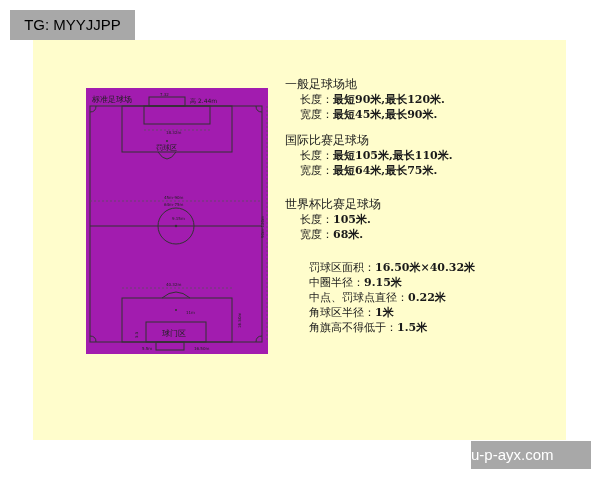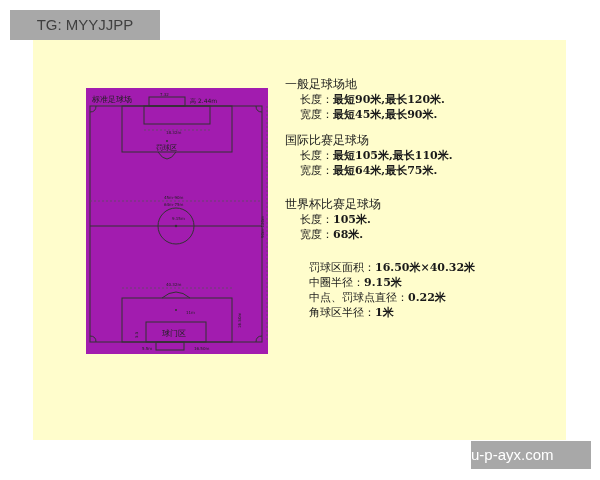--- a/index.html
+++ b/index.html
@@ -1,17 +1,17 @@
 <!DOCTYPE html>
 <html><head>
 <meta charset="utf-8">
 <style>
   html, body { margin:0; padding:0; }
   body { width:600px; height:480px; background:#ffffff; position:relative; overflow:hidden; font-family:"DejaVu Serif", serif; }
-  .tag { position:absolute; left:10px; top:10px; width:150px; height:30px; background:#a8a8a8; color:#404040; font-family:"Liberation Sans", sans-serif; font-size:15px; line-height:30px; text-align:center; }
+  .tag { position:absolute; left:10px; top:10px; width:125px; height:30px; background:#a8a8a8; color:#000000; font-family:"Liberation Sans", sans-serif; font-size:15px; line-height:30px; text-align:center; }
   .panel { position:absolute; left:33px; top:40px; width:533px; height:400px; background:#fffdcc; }
   .field-img { position:absolute; left:86px; top:88px; width:182px; height:266px; background:#a21caf; }
   .field-img svg { position:absolute; left:0; top:0; }
   .text-block { position:absolute; color:#1a1a1a; font-family:"DejaVu Serif", serif; }
   .heading { font-size:12px; font-weight:normal; line-height:16px; white-space:nowrap; }
   .line { font-size:11px; line-height:15px; padding-left:15px; white-space:nowrap; font-weight:bold; }
   .line .lbl { font-weight:normal; }
   .spec { font-size:11px; line-height:15px; white-space:nowrap; font-weight:bold; }
   .spec .lbl { font-weight:normal; }
   .wm { position:absolute; left:471px; top:441px; width:120px; height:28px; background:#a8a8a8; color:#ffffff; font-family:"Liberation Sans", sans-serif; font-size:15px; line-height:28px; text-align:left; }
@@ -101,15 +101,16 @@
   <div class="heading">世界杯比赛足球场</div>
   <div class="line"><span class="lbl">长度：</span><span>105米.</span></div>
   <div class="line"><span class="lbl">宽度：</span><span>68米.</span></div>
 </div>
 
 <div class="text-block" style="left:309px; top:260px;">
   <div class="spec"><span class="lbl">罚球区面积：</span><span>16.50米×40.32米</span></div>
   <div class="spec"><span class="lbl">中圈半径：</span><span>9.15米</span></div>
   <div class="spec"><span class="lbl">中点、罚球点直径：</span><span>0.22米</span></div>
   <div class="spec"><span class="lbl">角球区半径：</span><span>1米</span></div>
+  <div class="spec"><span class="lbl">角旗高不得低于：</span><span>1.5米</span></div>
 </div>
 
 <div class="wm">u-p-ayx.com</div>
 
 </body></html>

